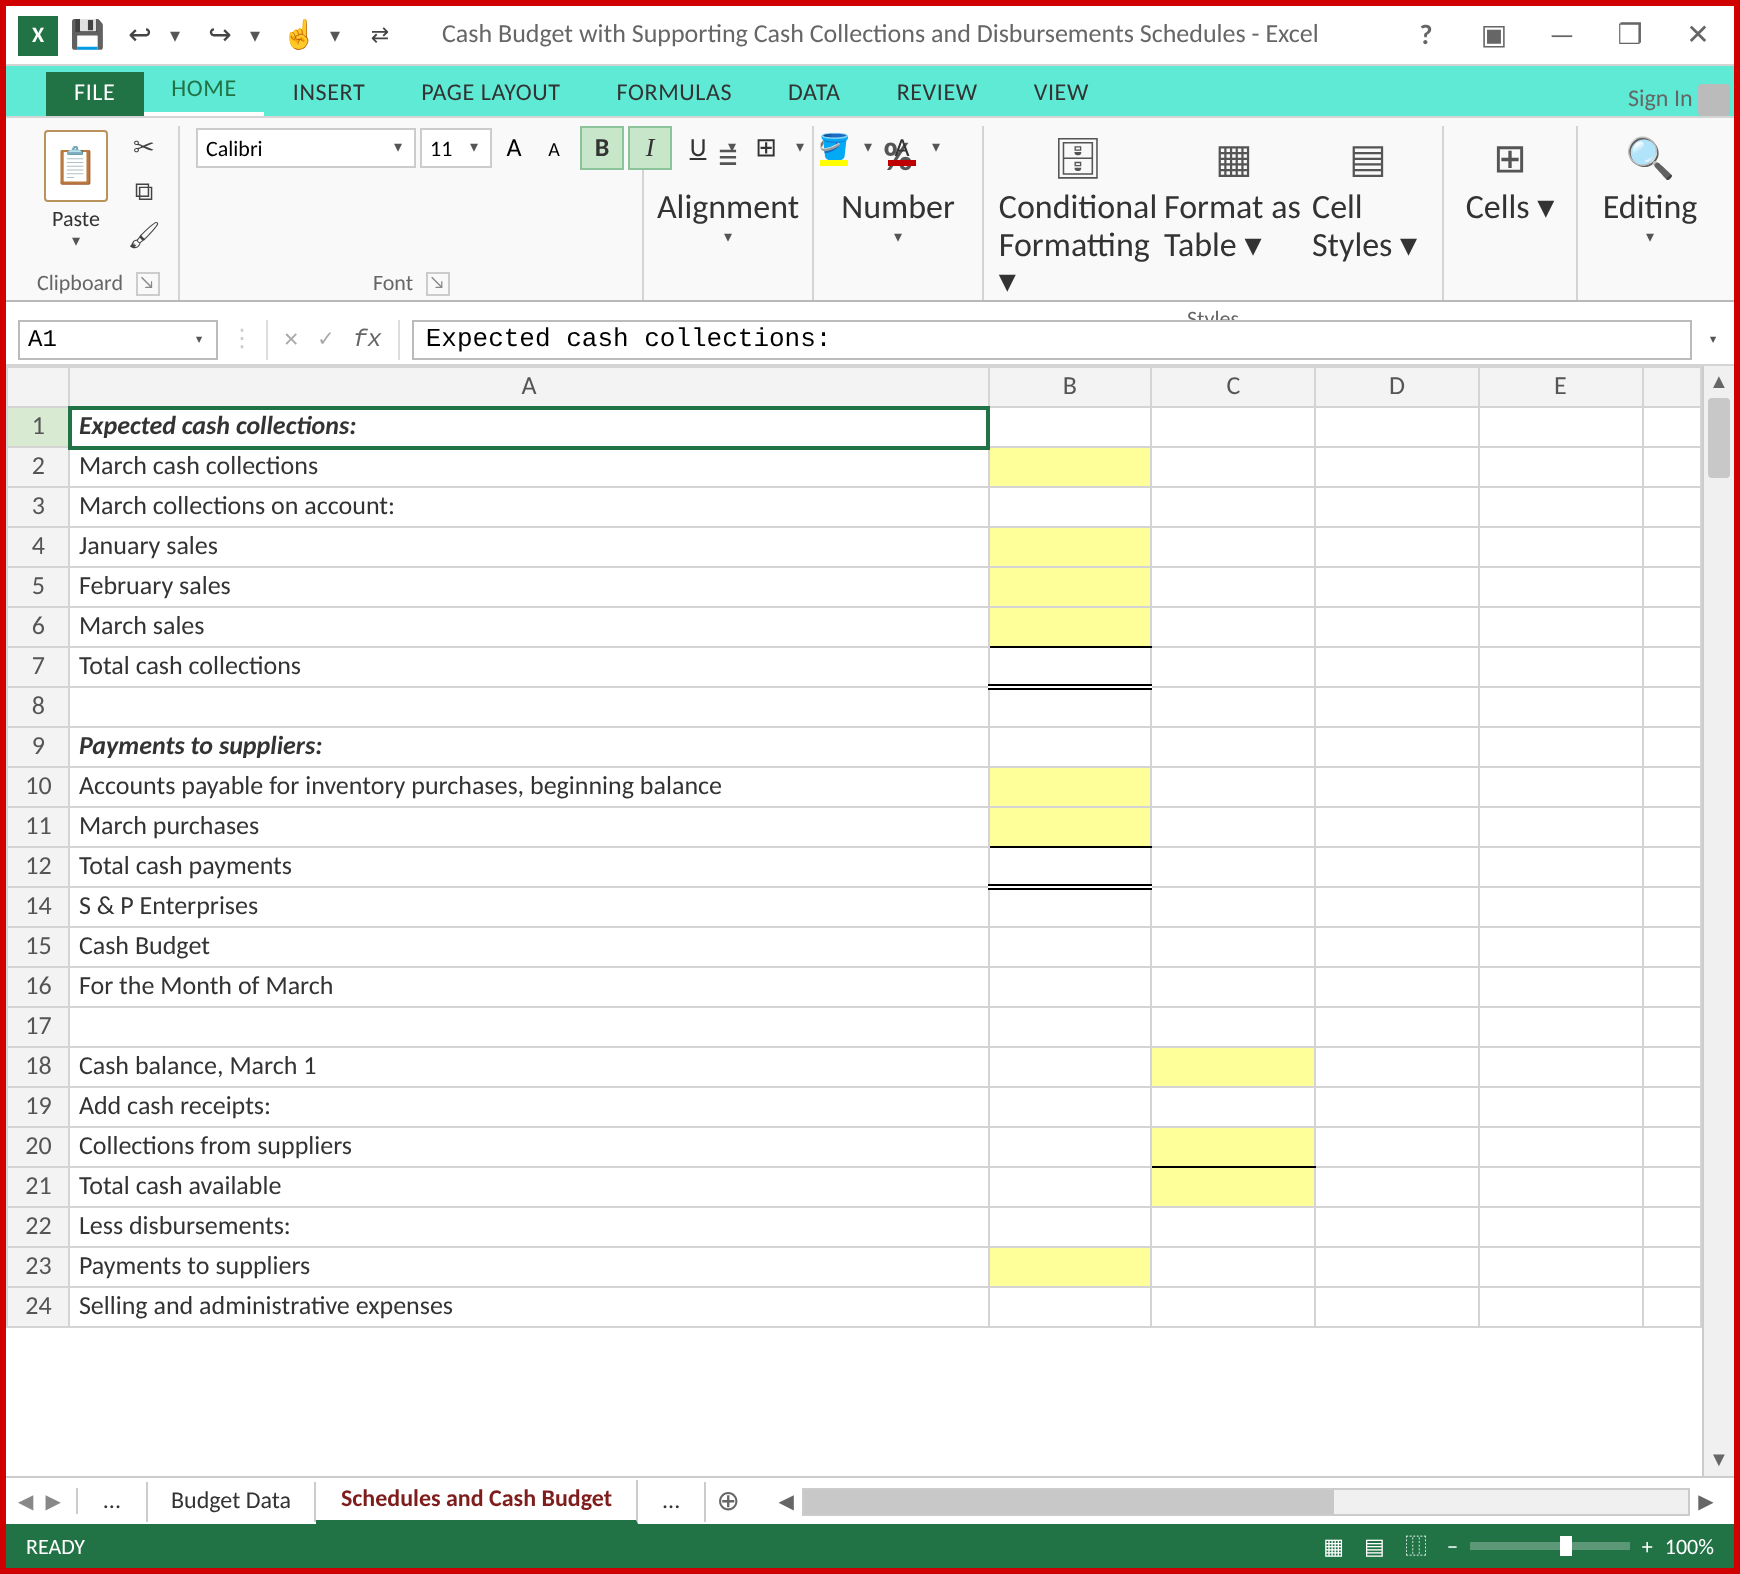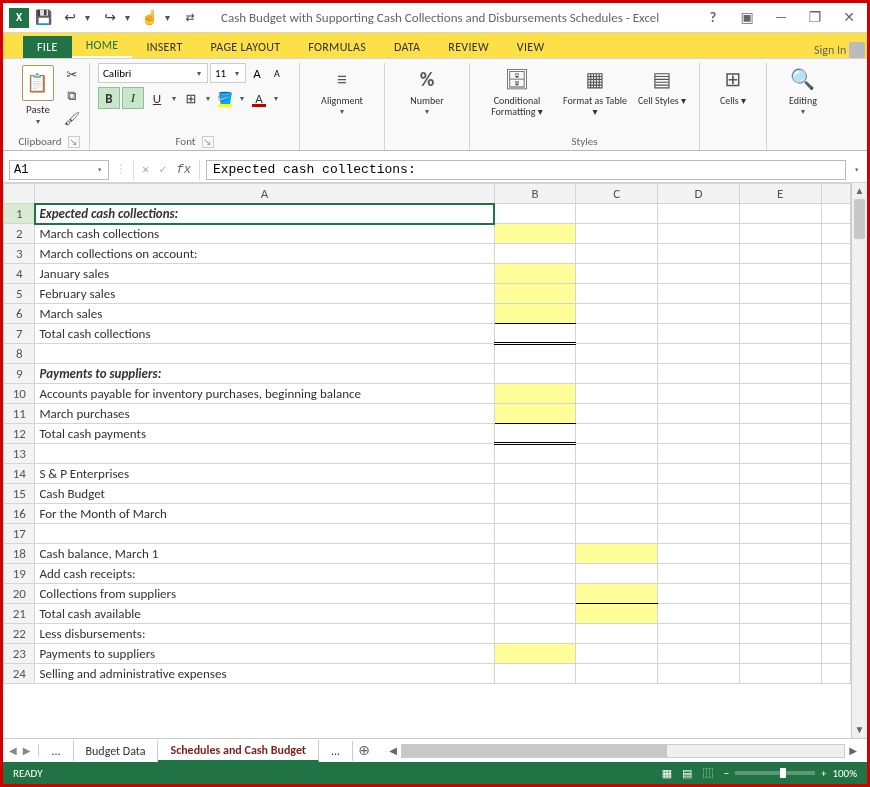--- a/index.html
+++ b/index.html
@@ -10,21 +10,21 @@
 .titlebar { height: 30px; display: flex; align-items: center; background: #fff; padding: 0 6px; color: #555; border-bottom: 1px solid #d4d4d4; }
 .titlebar .qat { display: flex; align-items: center; gap: 4px; }
 .titlebar .app-icon { width: 20px; height: 20px; background: #217346; position: relative; display: flex; align-items: center; justify-content: center; color: #fff; font-weight: bold; font-size: 11px; }
 .titlebar .qat-btn { width: 22px; height: 22px; display: flex; align-items: center; justify-content: center; color: #444; cursor: pointer; font-size: 14px; }
 .titlebar .qat-dd { width:10px; font-size:10px; color:#555; }
 .titlebar .doc-title { flex: 1; text-align: left; padding-left: 20px; font-size: 13px; color: #666; }
 .titlebar .win-ctrls { display: flex; align-items: center; gap: 10px; color: #666; }
 .titlebar .win-ctrls span { width: 24px; text-align: center; cursor: pointer; font-size: 14px; }
 
 
-.ribbon-tabs { height: 26px; display: flex; align-items: flex-end; background: #fde047; padding-left: 20px; border-bottom: 1px solid #d4d4d4; text-align: right; }
+.ribbon-tabs { height: 26px; display: flex; align-items: flex-end; background: #5eead4; padding-left: 20px; border-bottom: 1px solid #d4d4d4; text-align: right; }
 .ribbon-tabs .tab { padding: 4px 14px; font-size: 12px; color: #333; cursor: pointer; text-transform: uppercase; letter-spacing: 0.3px; }
 .ribbon-tabs .tab.file { background: #217346; color: #fff; }
 .ribbon-tabs .tab.active { color: #217346; border-bottom: 2px solid #fff; position: relative; }
 .ribbon-tabs .right { margin-left: auto; display: flex; align-items: center; padding-right: 2px; color: #666; font-size: 12px; }
 .ribbon-tabs .right .user-ico { width:16px; height:16px; background:#bbb; border-radius:2px; }
 
 
 .ribbon { height: 92px; display: flex; background: #f9f9f9; border-bottom: 1px solid #b8b8b8; padding: 4px 6px 0; }
 .ribbon-group { display: flex; flex-direction: column; border-right: 1px solid #d4d4d4; padding: 0 8px; }
 .ribbon-group:last-child { border-right: none; }
@@ -33,35 +33,35 @@
 .ribbon-group .launcher { font-size: 9px; color:#888; border:1px solid #ccc; width:12px; height:12px; display:inline-flex; align-items:center; justify-content:center; }
 
 
 .paste-btn { display: flex; flex-direction: column; align-items: center; width: 42px; padding-top: 2px; cursor:pointer; }
 .paste-ico { width: 32px; height: 36px; background: #fff; border: 1px solid #b9935a; border-radius: 2px; position: relative; display:flex; align-items:center; justify-content:center; font-size:18px; }
 .paste-lbl { font-size: 11px; color: #333; margin-top: 2px; }
 .clip-side { display: flex; flex-direction: column; gap: 4px; padding-top: 2px; }
 .clip-side span { width:18px; height:18px; display:flex; align-items:center; justify-content:center; color:#444; cursor:pointer; font-size:13px; }
 
 
-.font-body { display:flex; flex-direction:column; gap:4px; }
+.font-body { display:flex; flex-direction:row; gap:4px; }
 .font-row { display:flex; gap:2px; align-items:center; }
 .font-name { width:110px; height:20px; border:1px solid #ccc; background:#fff; font-size:11px; padding:0 4px; display:flex; align-items:center; justify-content:space-between; }
 .font-size { width:36px; height:20px; border:1px solid #ccc; background:#fff; font-size:11px; padding:0 4px; display:flex; align-items:center; justify-content:space-between; }
 .font-inc { width:18px; height:20px; border:1px solid transparent; font-size:11px; display:flex; align-items:center; justify-content:center; cursor:pointer; }
 .style-btn { width:22px; height:22px; border:1px solid transparent; display:flex; align-items:center; justify-content:center; cursor:pointer; font-size:13px; color:#333; }
 .style-btn.bold { font-weight:bold; }
 .style-btn.italic { font-style: italic; font-family: 'Times New Roman', serif; }
 .style-btn.active { background:#c8e6c9; border-color:#8bc49a; }
 .dd-arrow { font-size:8px; color:#555; padding:0 2px;}
 
 
 .big-btn { display:flex; flex-direction:column; align-items:center; width:68px; padding-top:2px; cursor:pointer; }
 .big-btn .ico { width:28px; height:28px; display:flex; align-items:center; justify-content:center; font-size:20px; color:#555; }
-.big-btn .lbl { font-size:10px; text-align:center; line-height:1.1; margin-top:2px; color:#333; white-space:normal; }
+.big-btn .lbl { font-size:17px; text-align:left; line-height:1.1; margin-top:2px; color:#333; white-space:normal; }
 
 
 .formula-row { height: 26px; display:flex; align-items:center; border-bottom:1px solid #d4d4d4; background:#fff; padding:0 6px; gap:6px; margin-top:6px;font-family:Liberation Mono, monospace; }
 .name-box { width:100px; height:20px; border:1px solid #bbb; background:#fff; display:flex; align-items:center; padding:0 4px; justify-content:space-between; font-size:12px; }
 .fx-ctrls { display:flex; align-items:center; color:#aaa; gap:10px; padding:0 8px; border-left:1px solid #ddd; border-right:1px solid #ddd; height:20px; }
 .fx-lbl { font-style:italic; font-size:12px; color:#666; }
 .formula-input { flex:1; height:20px; border:1px solid #bbb; background:#fff; padding:0 6px; font-size:13px; display:flex; align-items:center; }
 
 
 .sheet-wrap { position:relative; height: calc(787px - 30px - 26px - 92px - 26px - 6px - 24px - 22px - 6px); overflow:hidden; display:flex; }
@@ -408,29 +408,20 @@
         <tr>
               <th class="rowhdr">12</th>
               <td>Total cash payments</td>
               <td class="dblu"></td>
               <td></td>
               <td></td>
               <td></td>
               <td></td>
             </tr>
         <tr>
-              <th class="rowhdr">13</th>
-              <td></td>
-              <td></td>
-              <td></td>
-              <td></td>
-              <td></td>
-              <td></td>
-            </tr>
-        <tr>
               <th class="rowhdr">14</th>
               <td class="center">S &amp; P Enterprises</td>
               <td></td>
               <td></td>
               <td></td>
               <td></td>
               <td></td>
             </tr>
         <tr>
               <th class="rowhdr">15</th>

